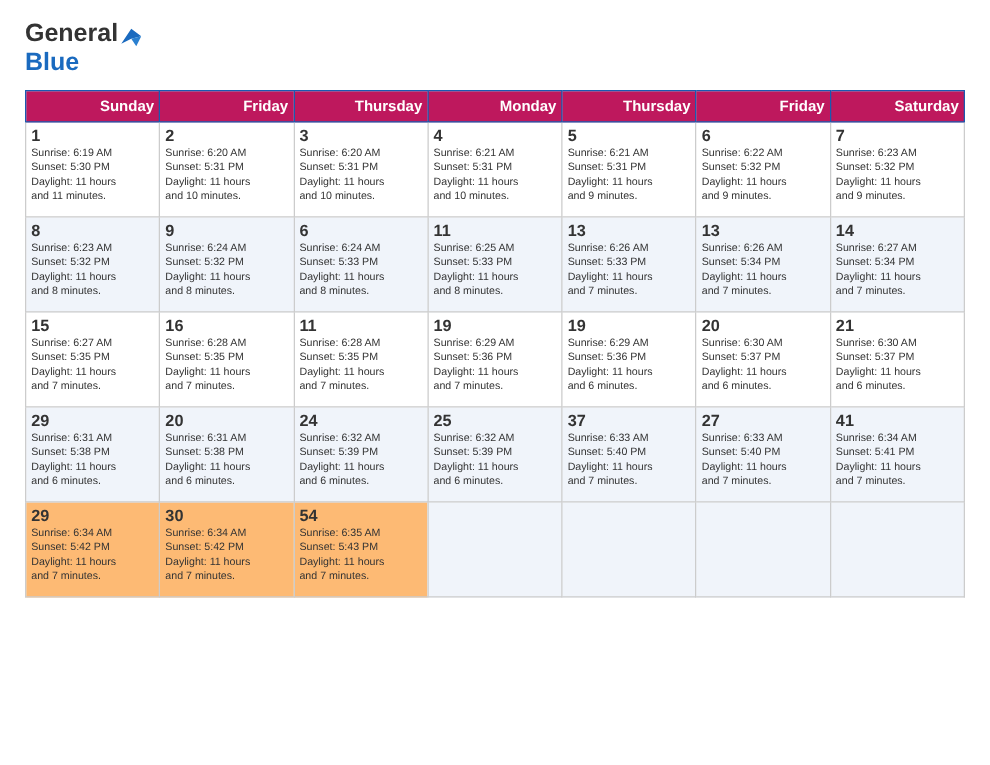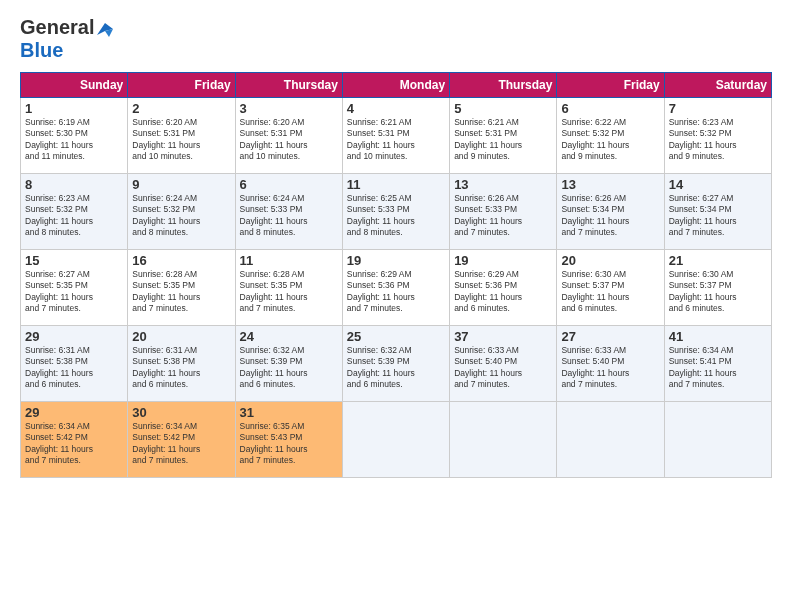--- a/index.html
+++ b/index.html
@@ -399,21 +399,21 @@
           <td>
         <span class="day-num">30</span>
         <div class="cell-text">
           Sunrise: 6:34 AM<br>
           Sunset: 5:42 PM<br>
           Daylight: 11 hours<br>
           and 7 minutes.
         </div>
       </td>
           <td>
-        <span class="day-num">31</span>
+        <span class="day-num">54</span>
         <div class="cell-text">
           Sunrise: 6:35 AM<br>
           Sunset: 5:43 PM<br>
           Daylight: 11 hours<br>
           and 7 minutes.
         </div>
       </td>
           <td class="empty-cell"></td>
           <td class="empty-cell"></td>
           <td class="empty-cell"></td>

